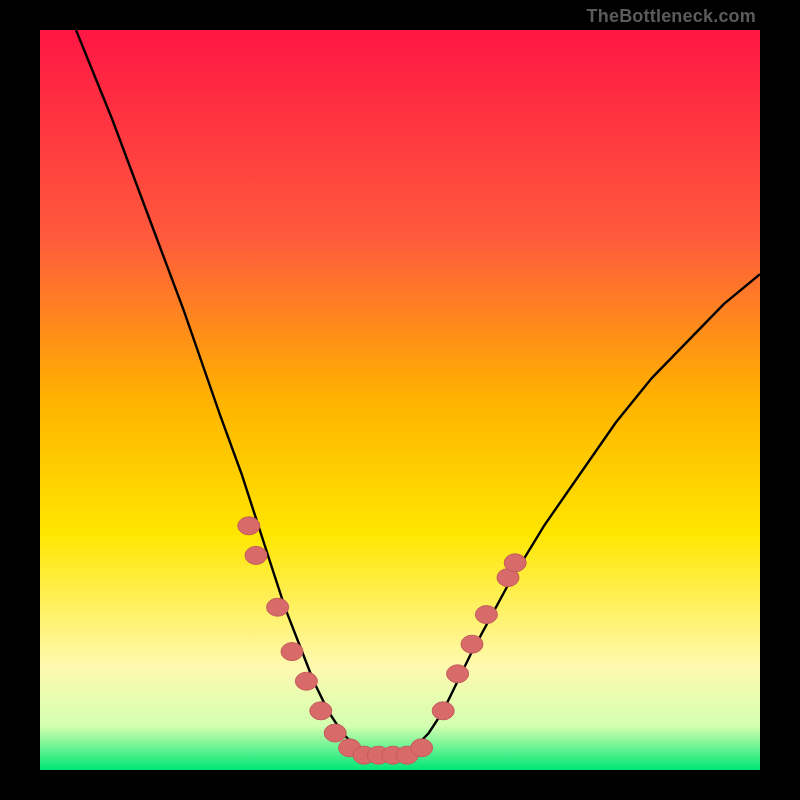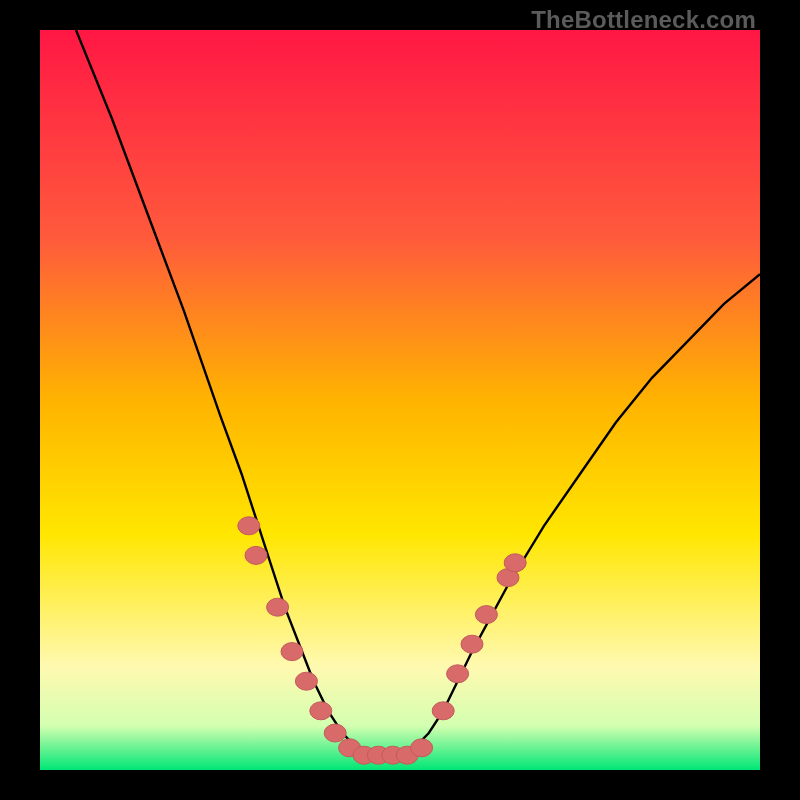--- a/index.html
+++ b/index.html
@@ -21,21 +21,21 @@
     position: absolute;
     left: 40px;
     top: 30px;
     width: 720px;
     height: 740px;
   }
   .watermark {
     position: absolute;
     top: 6px;
     right: 44px;
-    font-size: 24px;
+    font-size: 18px;
     font-weight: 600;
     color: #5b5b5b;
     letter-spacing: 0.2px;
     user-select: none;
   }
   svg { display: block; }
 </style>
 </head>
 <body>
 

